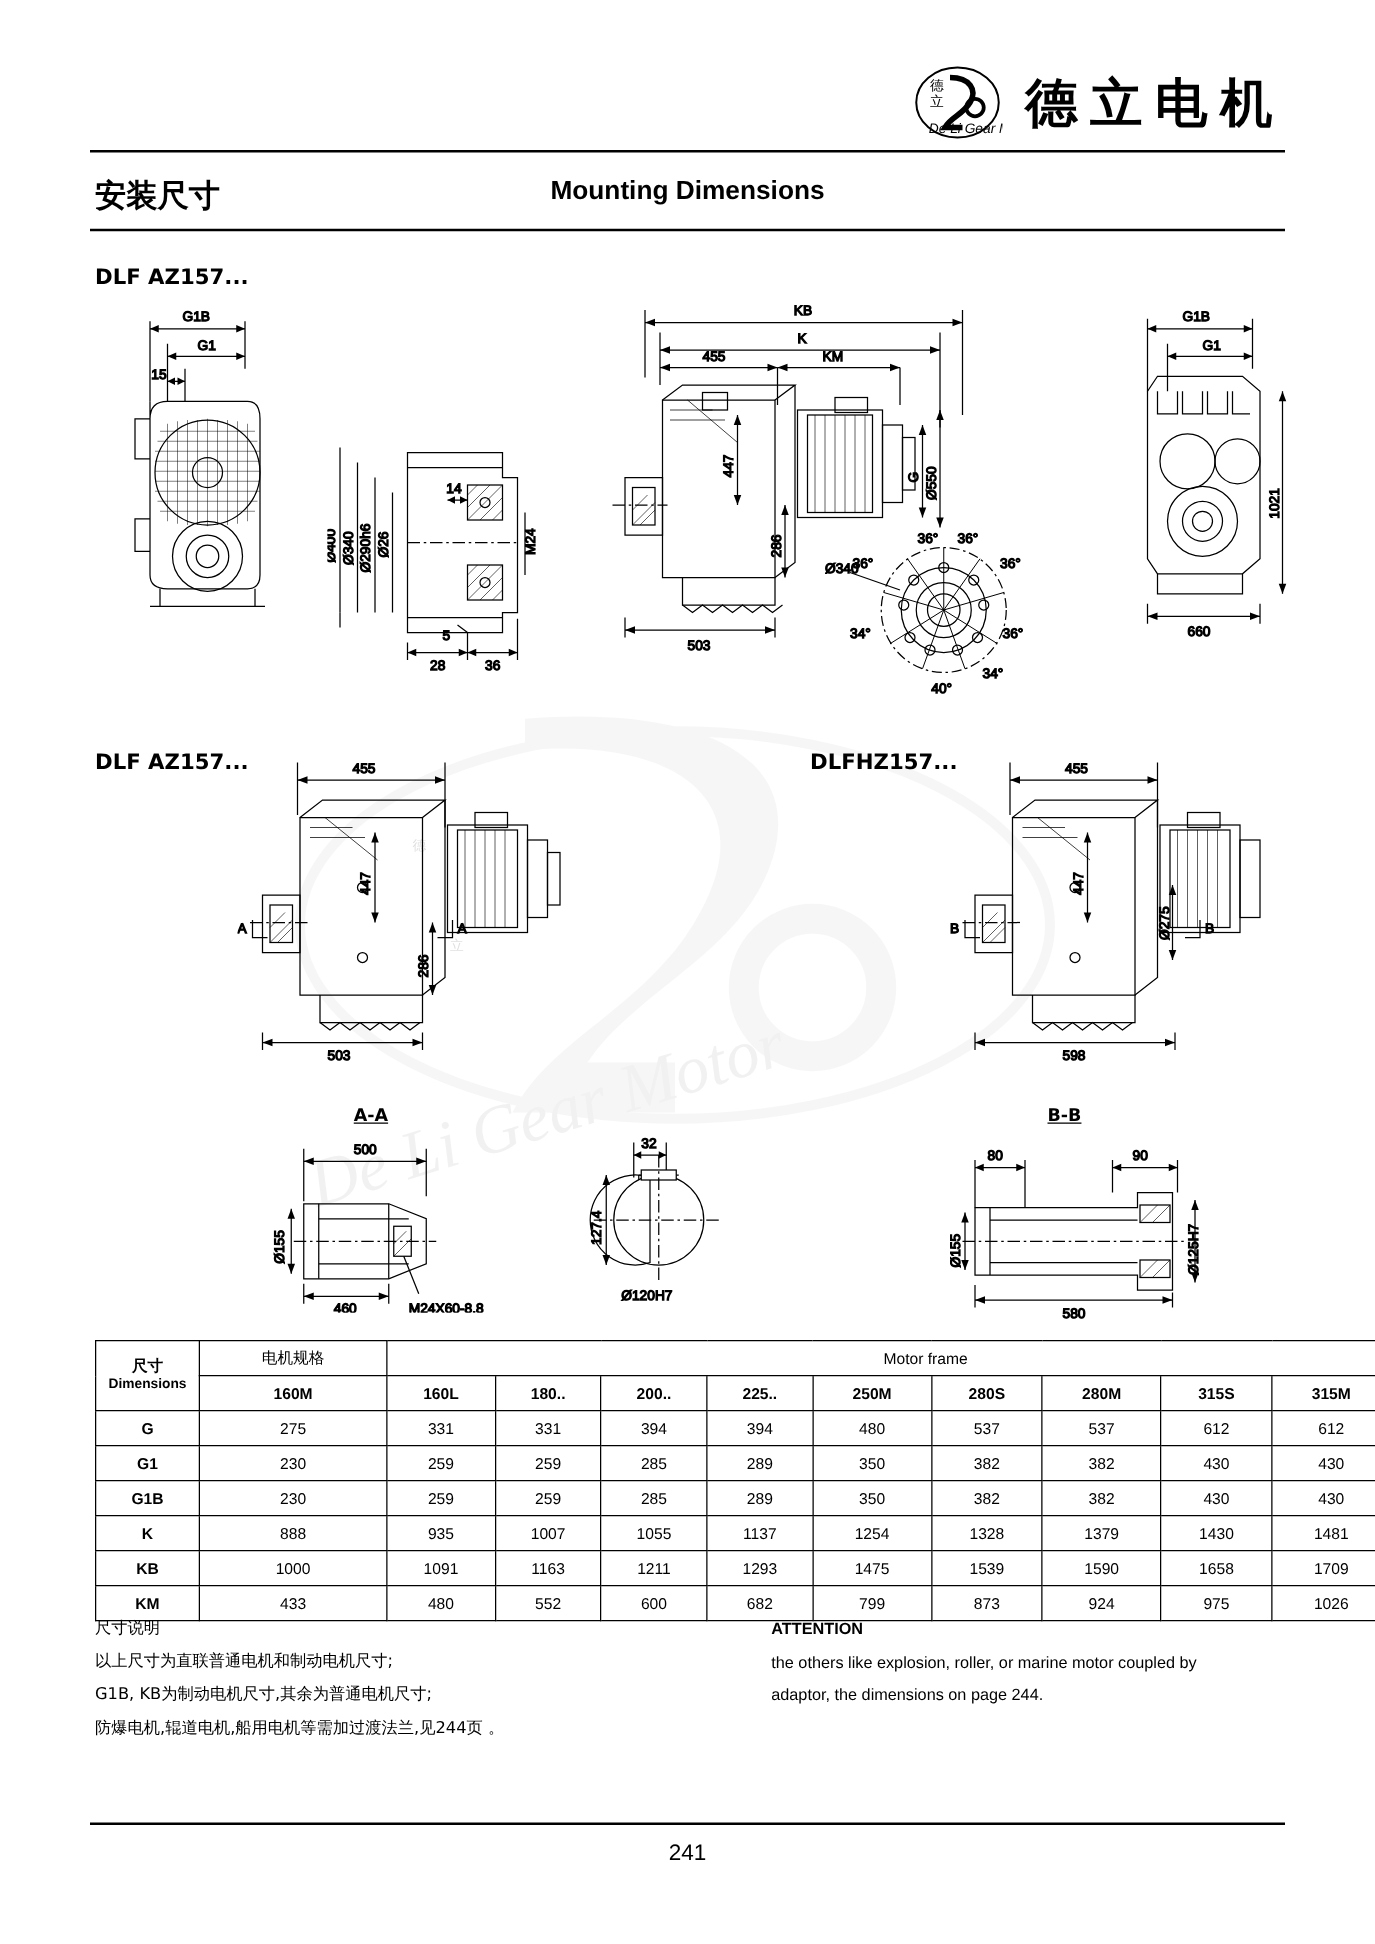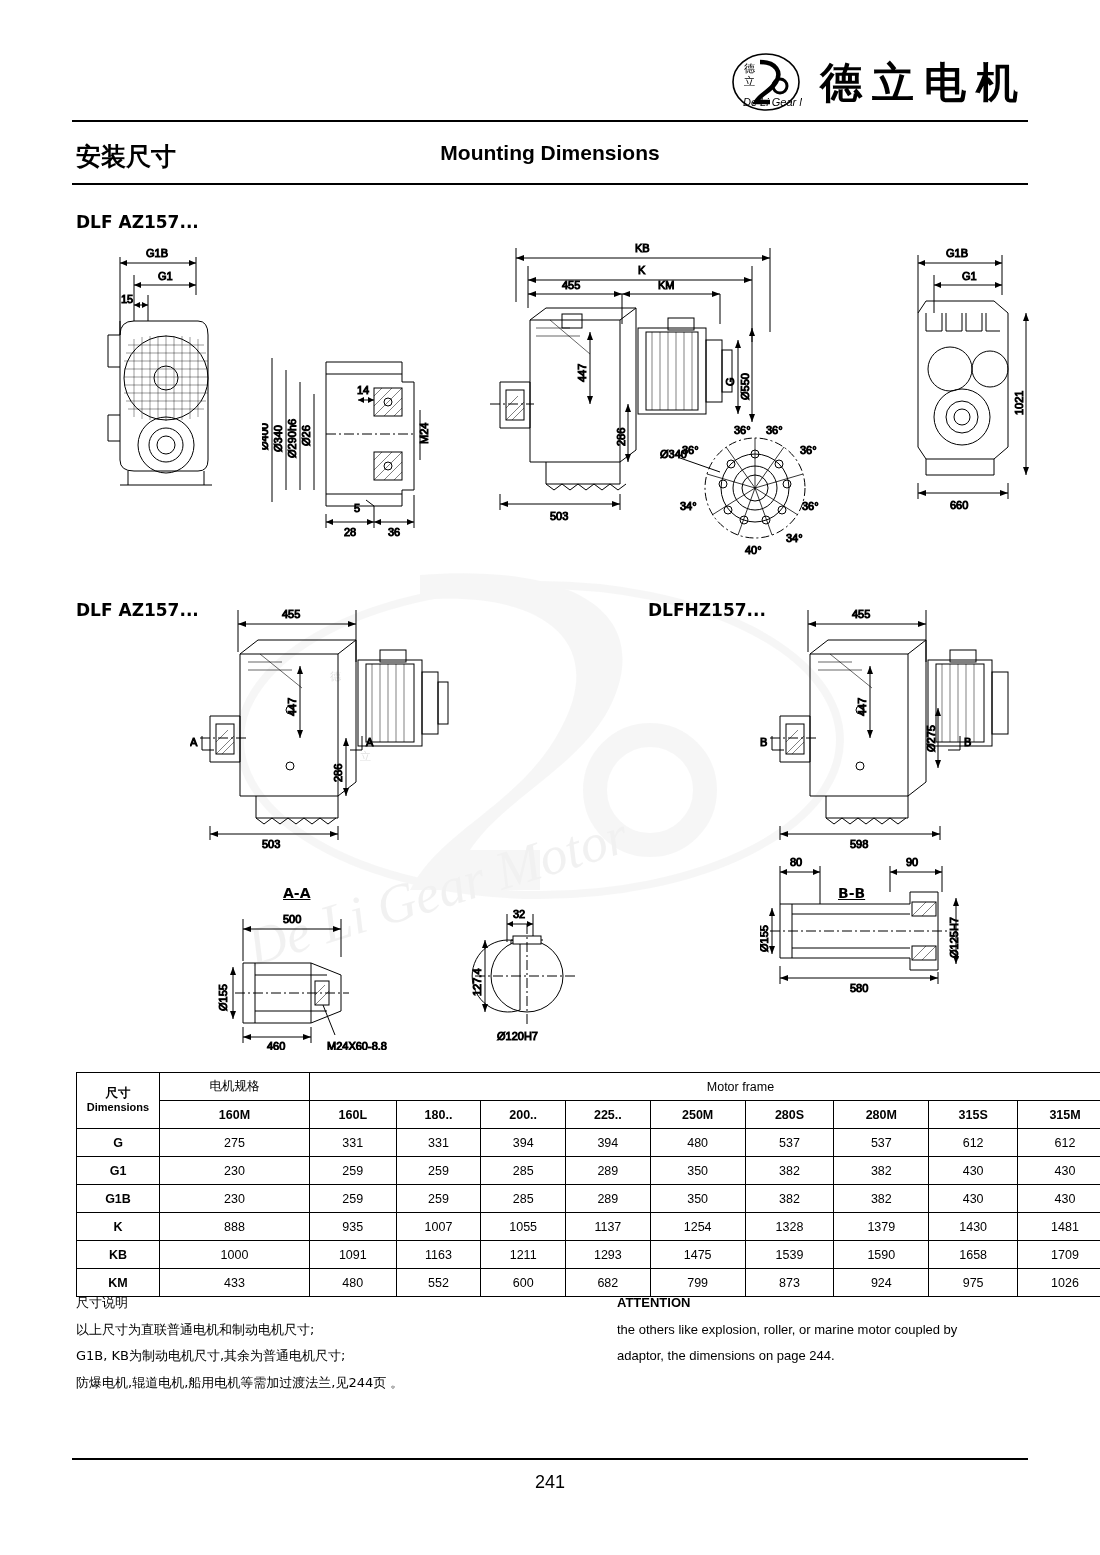--- a/index.html
+++ b/index.html
@@ -609,21 +609,21 @@
         <line x1="30" y1="40" x2="30" y2="112"></line>
         <path d="M30 40 l-3 8 h6 z" fill="#000" stroke="none"></path>
           <path d="M30 112 l-3 -8 h6 z" fill="#000" stroke="none"></path>
         <text x="26" y="96" transform="rotate(-90 26,96)">127.4</text>
         <text x="42" y="140">Ø120H7</text>
       </g>
     </svg>
   </div>
 
   <div class="sec-title" style="left:838px;top:885px;font-size:14px;text-decoration:underline;">B-B</div>
-  <div class="dw" style="left:760px;top:852px;">
+  <div class="dw" style="left:760px;top:914px;">
     <svg width="250" height="155" viewBox="0 0 250 155">
       <g stroke="#000" fill="none" stroke-width="1">
         <line x1="20" y1="20" x2="60" y2="20"></line>
         <path d="M20 20 l7 -3 v6 z" fill="#000" stroke="none"></path>
           <path d="M60 20 l-7 -3 v6 z" fill="#000" stroke="none"></path>
         <text x="30" y="14">80</text>
         <line x1="130" y1="20" x2="182" y2="20"></line>
         <path d="M130 20 l7 -3 v6 z" fill="#000" stroke="none"></path>
           <path d="M182 20 l-7 -3 v6 z" fill="#000" stroke="none"></path>
         <text x="146" y="14">90</text>

